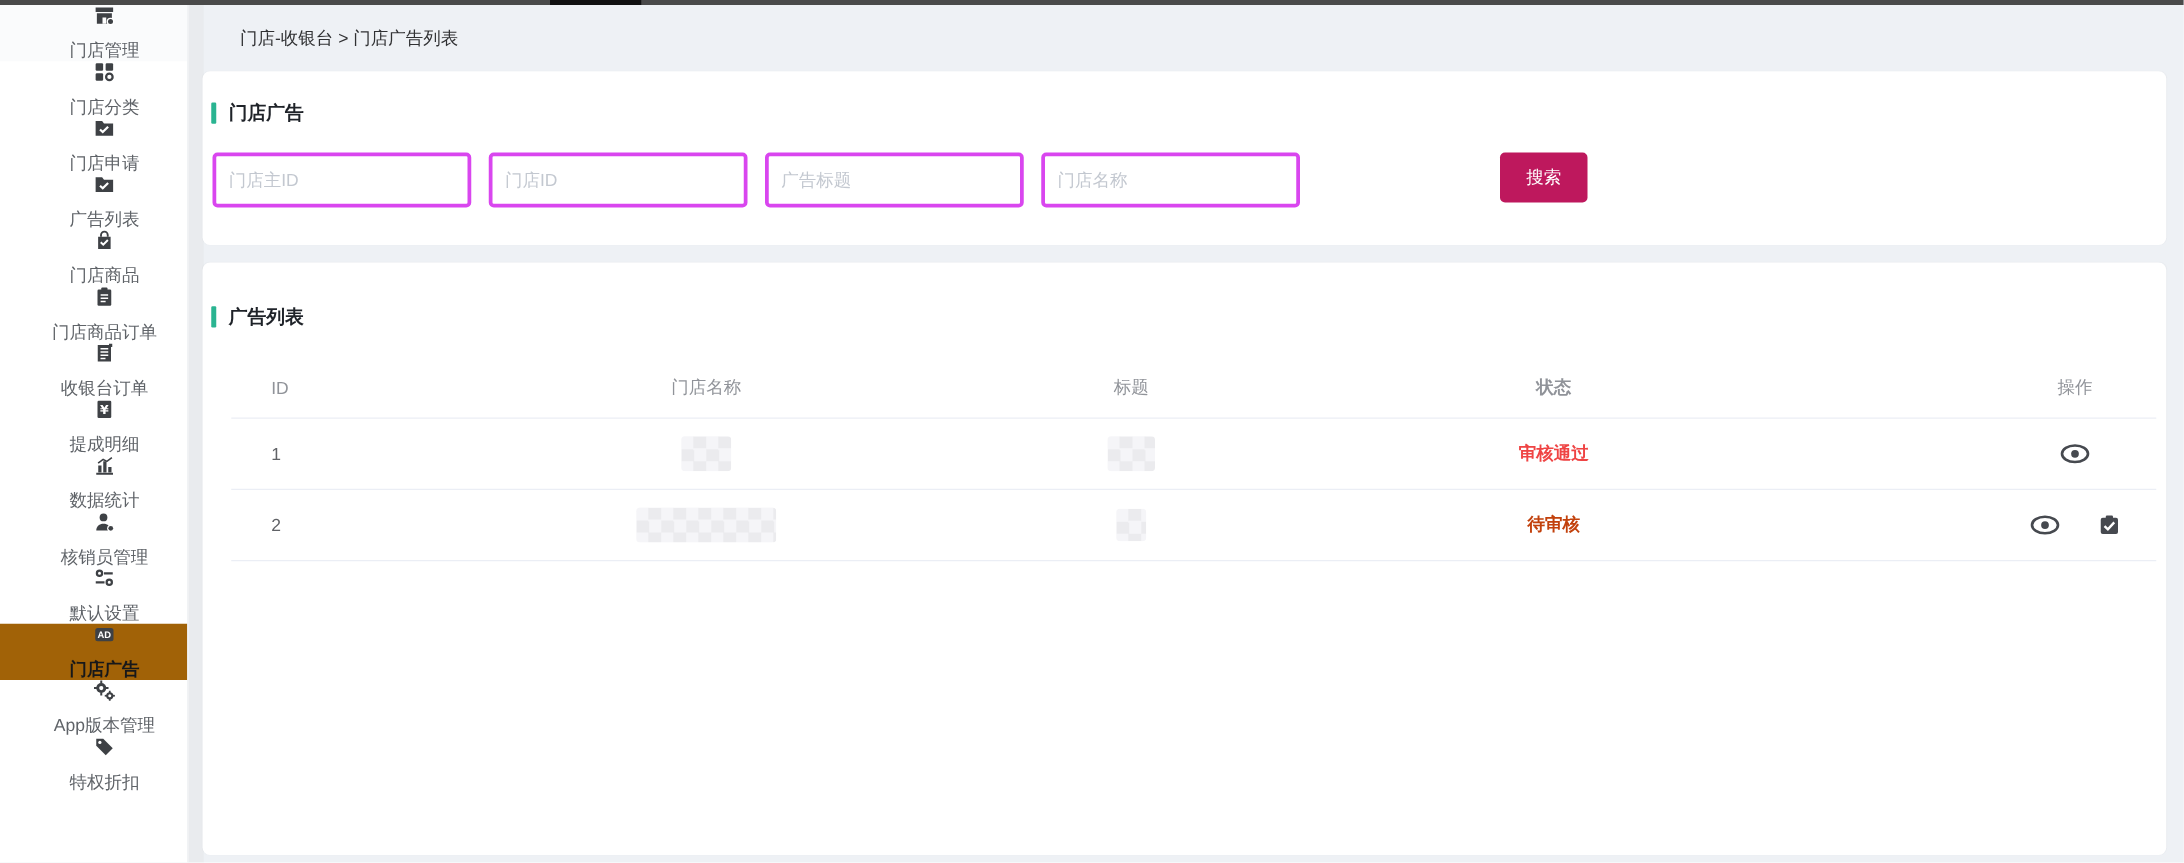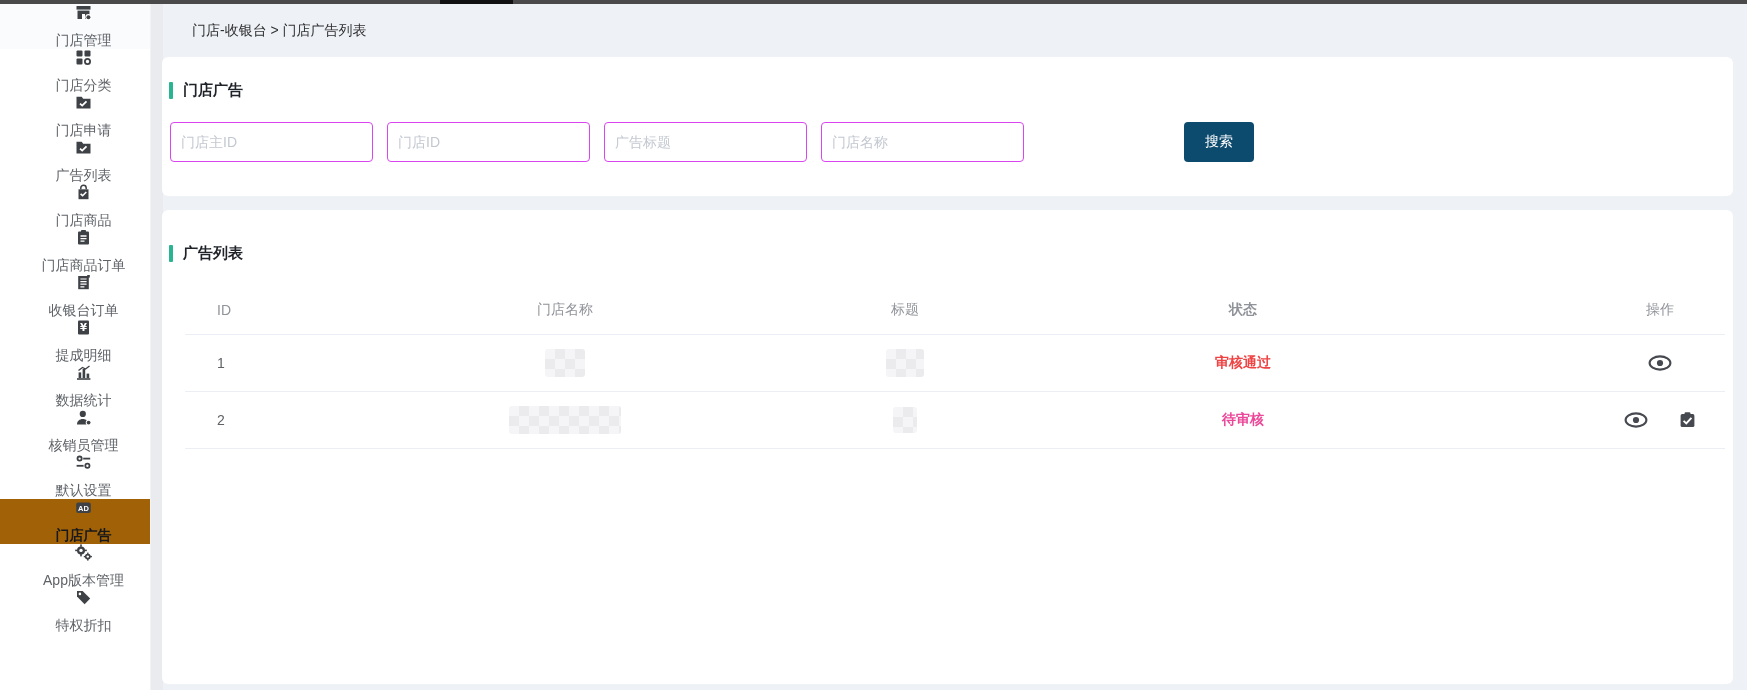--- a/index.html
+++ b/index.html
@@ -28,27 +28,27 @@
   .card{position:absolute;left:162px;width:1571px;background:#fff;border-radius:6px;box-shadow:0 0 1px rgba(0,0,0,0.03);}
   .card.search{top:57px;height:139px;}
   .card.list{top:210px;height:474px;}
   .sec-title{position:absolute;display:flex;align-items:center;gap:10px;}
   .sec-title .bar{width:4px;height:17px;background:#2ab491;border-radius:1px;}
   .sec-title .txt{font-size:15px;font-weight:bold;color:#1f2329;}
   .card.search .sec-title{left:7px;top:24px;}
   .card.list .sec-title{left:7px;top:34px;}
   .filters{position:absolute;left:8px;top:65px;display:flex;}
   .filters input{
-    width:181px;height:38px;border:1px solid #d946ef;border-radius:4px;
+    width:181px;height:38px;border:3px solid #d946ef;border-radius:4px;
     margin-right:14px;padding:0 10px;font-size:14px;color:#333;outline:none;
     font-family:"Liberation Sans","DejaVu Sans",sans-serif;
   }
   .filters input::placeholder{color:#c3c8d0;}
   .btn-search{
-    width:70px;height:40px;background:#0c4a6e;color:#fff;border:none;border-radius:4px;
+    width:70px;height:40px;background:#be185d;color:#fff;border:none;border-radius:4px;
     font-size:14px;cursor:pointer;margin-left:146px;
     font-family:"Liberation Sans","DejaVu Sans",sans-serif;
   }
   
   .tbl{position:absolute;left:23px;top:76px;width:1540px;}
   .trow{position:relative;border-bottom:1px solid #ebeef5;}
   .trow.head{height:48px;color:#909399;font-size:14px;}
   .trow.body{height:56px;color:#606266;font-size:14px;}
   .cell{position:absolute;top:50%;transform:translateY(-50%);white-space:nowrap;}
   .c-id{left:32px;}
@@ -273,21 +273,21 @@
               <ellipse cx="12" cy="8.5" rx="10.4" ry="6.6" fill="none" stroke="#46494f" stroke-width="2.1"></ellipse>
               <circle cx="12" cy="8.5" r="3.1" fill="#46494f"></circle>
             </svg>
           </span>
         </div>
       </div>
       <div class="trow body">
         <span class="cell c-id">2</span>
         <div class="cell c-name mosaic" style="width: 112px; height: 28px;"></div>
         <div class="cell c-title mosaic" style="width: 24px; height: 26px;"></div>
-        <span class="cell c-status" style="color: #ec4899;">待审核</span>
+        <span class="cell c-status" style="color: #c2410c;">待审核</span>
         <div class="cell c-action">
           <span class="act">
             <svg width="24" height="17" viewBox="0 0 24 17" xmlns="http://www.w3.org/2000/svg">
               <ellipse cx="12" cy="8.5" rx="10.4" ry="6.6" fill="none" stroke="#46494f" stroke-width="2.1"></ellipse>
               <circle cx="12" cy="8.5" r="3.1" fill="#46494f"></circle>
             </svg>
           </span>
           <span class="act">
             <svg width="17" height="17" viewBox="0 0 17 17" xmlns="http://www.w3.org/2000/svg">
               <rect x="1.6" y="2.6" width="13.8" height="13" rx="1.6" fill="#46494f"></rect>

